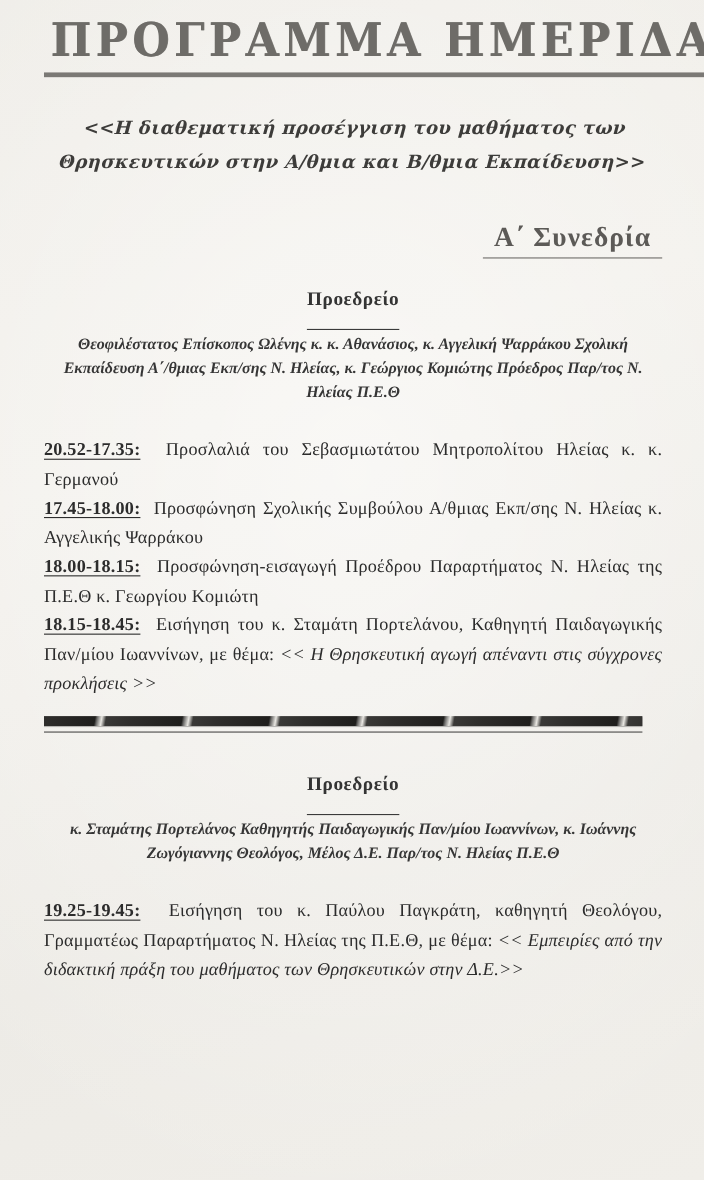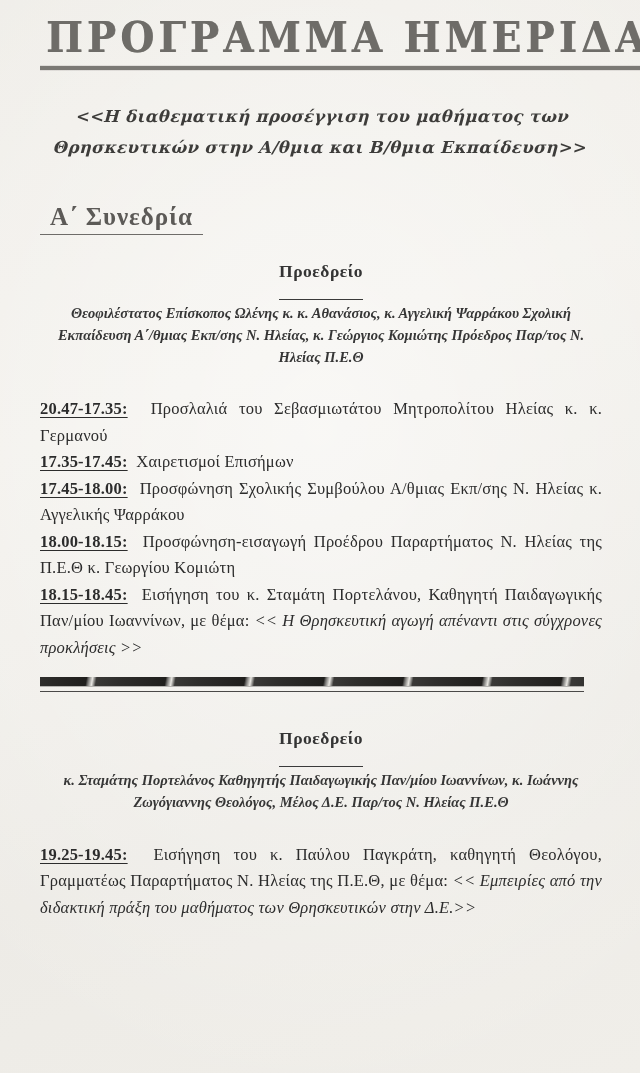--- a/index.html
+++ b/index.html
@@ -47,21 +47,21 @@
     font-style: italic;
     font-weight: 700;
     font-size: 16.5px;
     line-height: 1.85;
     color: #3d3c3a;
     transform: skewX(-4deg);
     letter-spacing: 0.3px;
   }
 
   
-  .session-heading-wrap { text-align: left; margin-bottom: 26px; }
+  .session-heading-wrap { text-align: right; margin-bottom: 26px; }
   .session-heading {
     display: inline-block;
     font-size: 25px;
     color: #5c5a57;
     border-bottom: 1.5px solid #6e6c69;
     padding: 0 10px 3px 10px;
     letter-spacing: 1px;
   }
 
   .chair-heading-wrap { text-align: center; margin-bottom: 3px; }
@@ -146,23 +146,22 @@
 
   <section>
     <div class="session-heading-wrap">
       <h2 class="session-heading">Α΄ Συνεδρία</h2>
     </div>
     <div class="chair-heading-wrap">
       <h3 class="chair-heading">Προεδρείο</h3>
     </div>
     <p class="chair-text">Θεοφιλέστατος Επίσκοπος Ωλένης κ. κ. Αθανάσιος,  κ. Αγγελική Ψαρράκου Σχολική Εκπαίδευση Α΄/θμιας Εκπ/σης Ν. Ηλείας, κ. Γεώργιος Κομιώτης Πρόεδρος Παρ/τος Ν. Ηλείας Π.Ε.Θ</p>
     <div class="schedule schedule-a">
-  <p class="item"><span class="time">20.47-17.35:</span><span class="txt">&nbsp; Προσλαλιά του Σεβασμιωτάτου Μητροπολίτου Ηλείας κ. κ. Γερμανού</span></p>
+  <p class="item"><span class="time">20.52-17.35:</span><span class="txt">&nbsp; Προσλαλιά του Σεβασμιωτάτου Μητροπολίτου Ηλείας κ. κ. Γερμανού</span></p>
 
-  <p class="item"><span class="time">17.35-17.45:</span><span class="txt">&nbsp; Χαιρετισμοί Επισήμων</span></p>
 
   <p class="item"><span class="time">17.45-18.00:</span><span class="txt">&nbsp; Προσφώνηση Σχολικής Συμβούλου Α/θμιας Εκπ/σης Ν. Ηλείας κ. Αγγελικής Ψαρράκου</span></p>
 
   <p class="item"><span class="time">18.00-18.15:</span><span class="txt">&nbsp; Προσφώνηση-εισαγωγή Προέδρου Παραρτήματος Ν. Ηλείας της Π.Ε.Θ κ. Γεωργίου Κομιώτη</span></p>
 
   <p class="item"><span class="time">18.15-18.45:</span><span class="txt">&nbsp; Εισήγηση του κ. Σταμάτη Πορτελάνου, Καθηγητή Παιδαγωγικής Παν/μίου Ιωαννίνων, με θέμα:</span><span class="theme italic"> &lt;&lt; Η Θρησκευτική αγωγή απέναντι στις σύγχρονες προκλήσεις &gt;&gt;</span></p>
 </div>
   </section>
 
 

